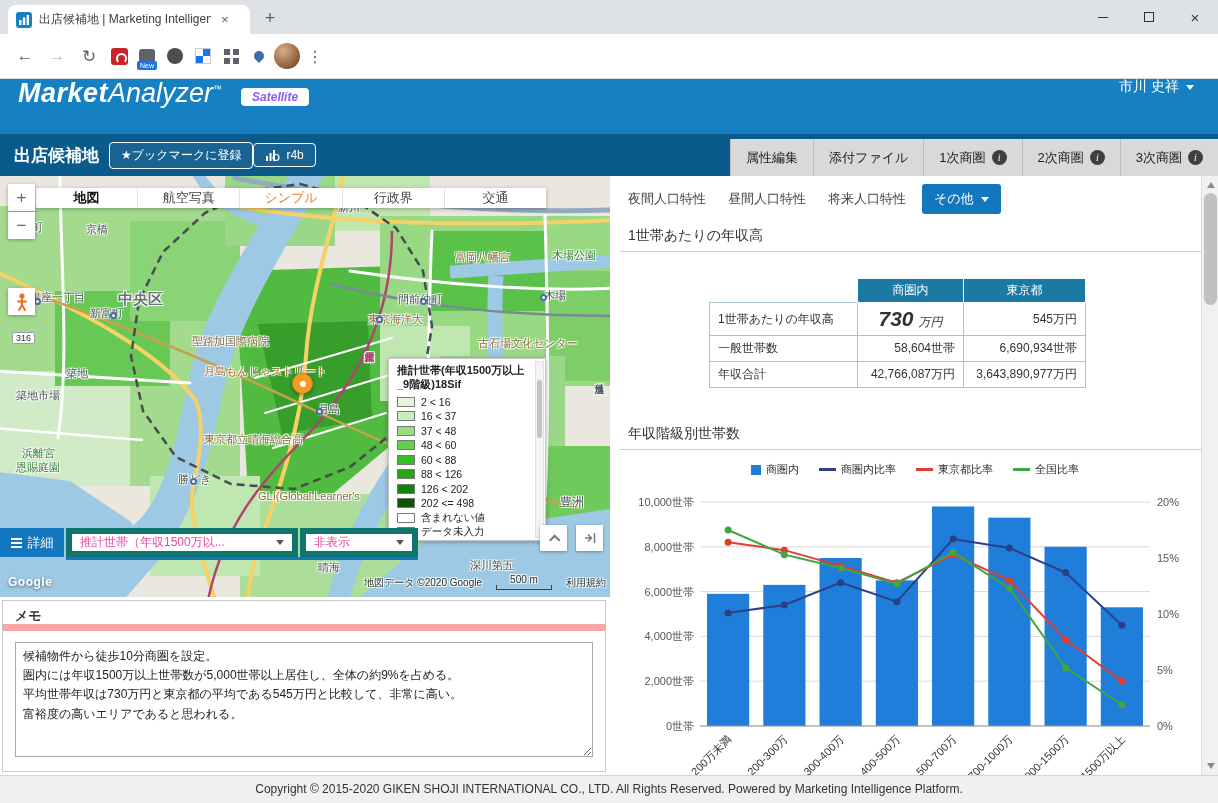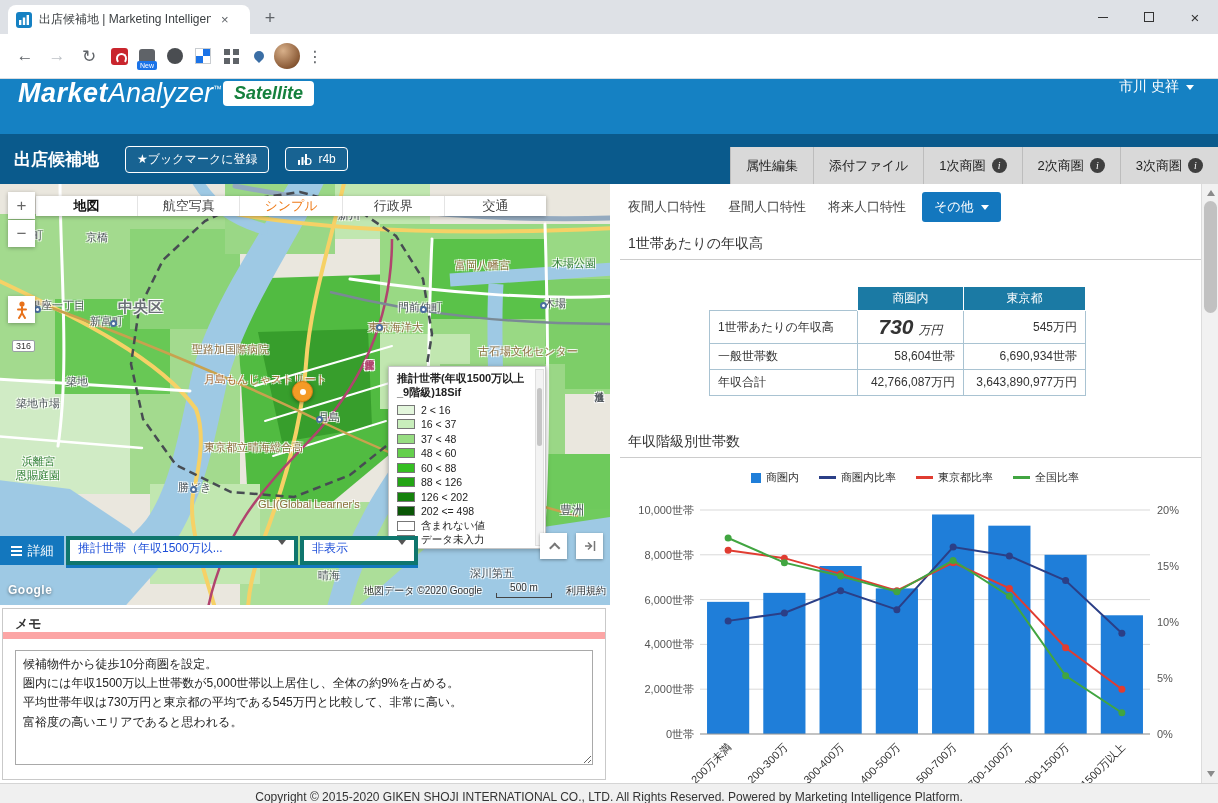--- a/index.html
+++ b/index.html
@@ -40,26 +40,26 @@
   .pinblue-ic { width:10px; height:10px; background:#3b6ea5; border-radius:50% 50% 50% 0; transform:rotate(-45deg); }
   .avatar { width:26px; height:26px; border-radius:50%; background:radial-gradient(circle at 35% 30%, #d8b08a, #8a5a36 70%, #5e3a20); }
   .kebab { font-size:16px; color:#5f6368; letter-spacing:0; }
 
   
   #appheader { height:56px; background:#1581c3; display:flex; align-items:flex-start; padding:0 18px; position:relative; }
   .logo { color:#fff; font-style:italic; display:flex; align-items:baseline; }
   .lg1 { font-size:27px; font-weight:bold; letter-spacing:.5px; }
   .lg2 { font-size:27px; }
   .lgtm { font-size:9px; align-self:flex-start; margin-top:6px; }
-  .lgbadge { background:#fff; color:#15803d; font-size:18px; font-weight:bold; font-style:italic; border-radius:4px; padding:2px 11px; margin-left:1px; align-self:flex-end; margin-bottom:3px; }
+  .lgbadge { background:#fff; color:#8b5cf6; font-size:12px; font-weight:bold; font-style:italic; border-radius:4px; padding:2px 11px; margin-left:19px; align-self:flex-end; margin-bottom:3px; }
   .user { position:absolute; right:24px; color:#fff; font-size:14px; display:flex; align-items:center; gap:7px; cursor:pointer; }
   .caret-w { width:0; height:0; border-left:4px solid transparent; border-right:4px solid transparent; border-top:5px solid #fff; }
 
   
-  #toolbar { height:50px; background:#0a5a8c; position:relative; display:flex; align-items:center; padding-left:14px; gap:16px; }
+  #toolbar { height:42px; background:#0a5a8c; position:relative; display:flex; align-items:center; padding-left:14px; }
   .pgtitle { color:#fff; font-size:17px; font-weight:bold; margin-right:10px; }
   .tbtn { border:1px solid #fff; border-radius:4px; color:#fff; font-size:12px; padding:4px 11px; display:flex; align-items:center; gap:6px; background:rgba(255,255,255,.06); cursor:pointer; }
   #toolbar-tabs { position:absolute; right:0; bottom:0; display:flex; }
   .ttab { height:37px; padding:0 15px; background:#d9d9d9; color:#222; font-size:13px; border-left:1px solid #bdbdbd; display:flex; align-items:center; gap:6px; cursor:pointer; }
   .info-ic { width:15px; height:15px; border-radius:50%; background:#3f3f3f; color:#fff; font-size:10px; font-style:italic; display:flex; align-items:center; justify-content:center; font-family:"Liberation Serif","DejaVu Serif",serif; }
 
   
   #content { position:relative; height:599px; }
   #leftcol { position:absolute; left:0; top:0; width:612px; height:599px; }
   #map { position:absolute; left:0; top:0; width:610px; height:421px; overflow:hidden; background:#eae7de; cursor:grab; }
@@ -84,21 +84,21 @@
   #map-legend { position:absolute; left:388px; top:182px; width:158px; height:183px; background:#fff; border:1px solid #c6c6c6; box-shadow:0 1px 5px rgba(0,0,0,.3); padding:5px 14px 4px 8px; }
   .mlg-title { font-size:11px; font-weight:bold; color:#222; line-height:1.25; margin-bottom:3px; }
   .lg-row { display:flex; align-items:center; height:14.5px; }
   .lg-sw { width:18px; height:10px; border:1px solid #777; margin-right:6px; flex:0 0 18px; }
   .lg-tx { font-size:10.5px; color:#222; }
   .mlg-sb { position:absolute; right:1px; top:2px; width:9px; height:177px; background:#f3f3f3; border:1px solid #e0e0e0; }
   .mlg-sb-thumb { position:absolute; left:1px; top:18px; width:5px; height:58px; background:#c5c5c5; border-radius:3px; }
 
   #detail-btn { position:absolute; left:0; top:352px; width:64px; height:29px; background:#1377be; color:#fff; font-size:13px; display:flex; align-items:center; justify-content:center; gap:6px; cursor:pointer; }
   .list-ic { width:11px; height:10px; background:repeating-linear-gradient(to bottom,#fff 0,#fff 2px,transparent 2px,transparent 4px); }
-  .msel { position:absolute; top:352px; height:29px; background:#fff; border:4px solid #0f766e; display:flex; justify-content:space-between; font-size:12px; color:#1d4ed8; padding:0 8px; cursor:pointer; }
+  .msel { position:absolute; top:352px; height:29px; background:#fff; border:6px solid #0f766e; display:flex; align-items:center; justify-content:space-between; font-size:12px; color:#ec4899; padding:0 8px; cursor:pointer; }
   #layer-select { left:66px; width:232px; }
   #vis-select { left:300px; width:118px;gap:17px; }
   .caret-g { width:0; height:0; border-left:4px solid transparent; border-right:4px solid transparent; border-top:5px solid #555; }
   #sel-underline { position:absolute; left:66px; top:381px; width:352px; height:3px; background:#1377be; }
   .map-sq { position:absolute; width:27px; height:26px; background:#fff; box-shadow:0 1px 3px rgba(0,0,0,.35); display:flex; align-items:center; justify-content:center; cursor:pointer; }
   #collapse-btn { left:540px; top:349px; }
   #snap-btn { left:576px; top:349px; }
   .chev-up { width:8px; height:8px; border-top:2px solid #777; border-right:2px solid #777; transform:rotate(-45deg) translate(-1px,2px); }
 
   #gmap-logo { position:absolute; left:8px; bottom:8px; color:#fff; font-size:12px; font-weight:bold; letter-spacing:.5px; text-shadow:0 1px 3px rgba(0,0,0,.5); }

